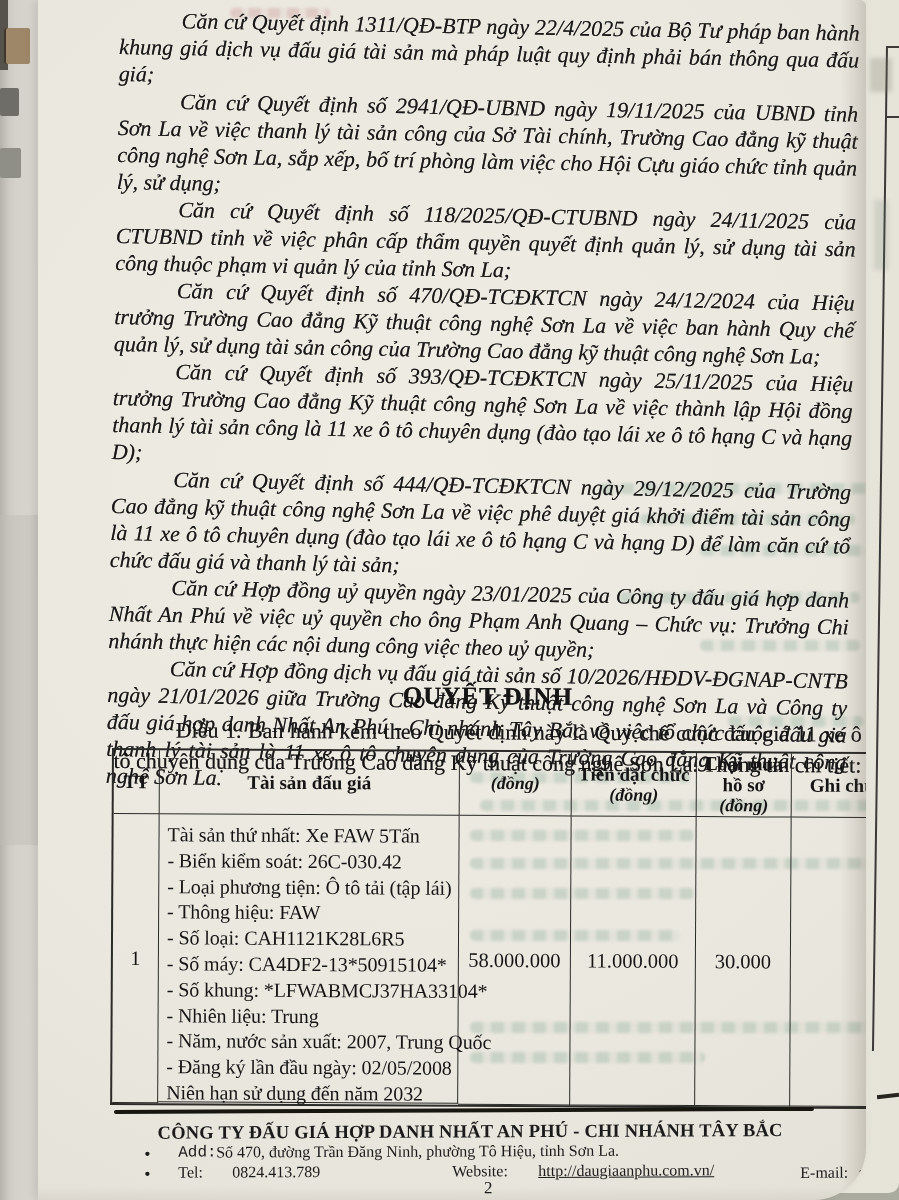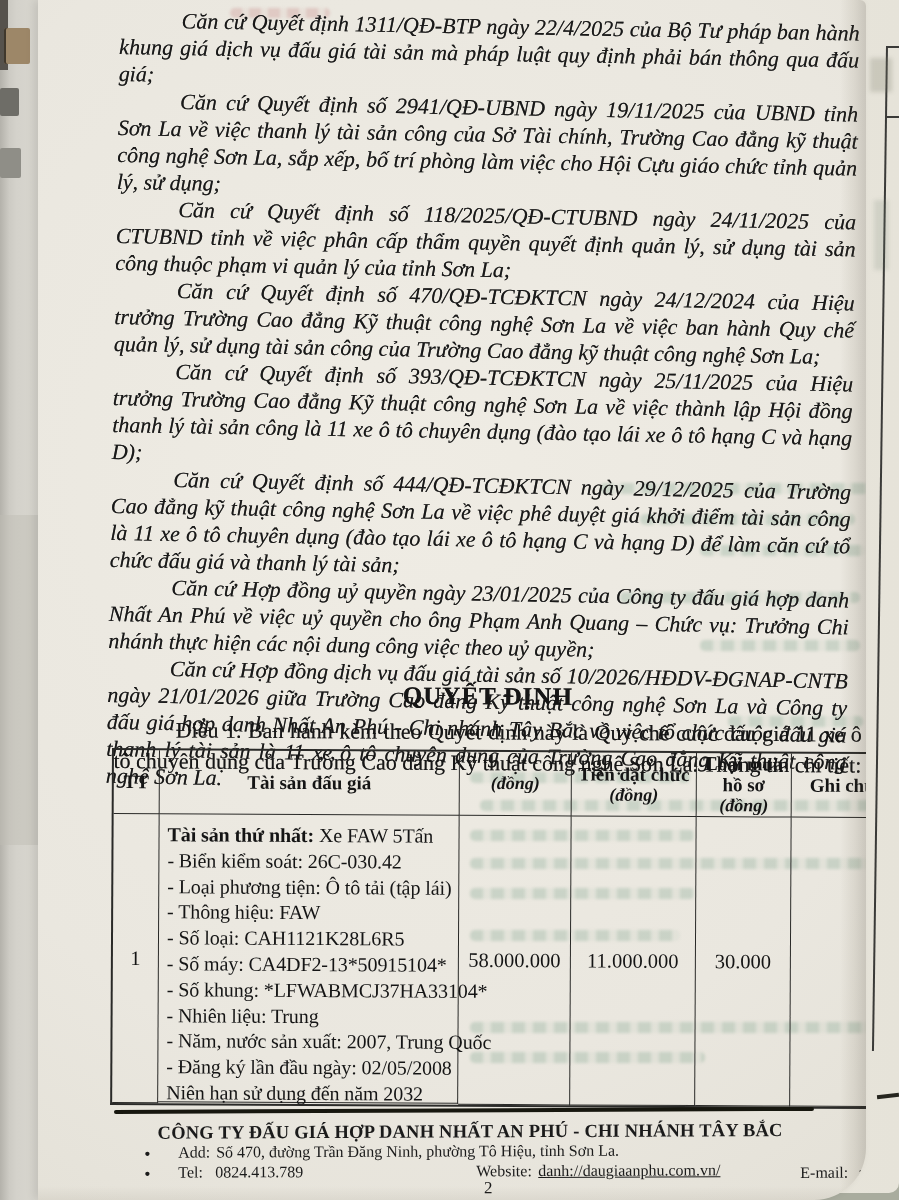--- a/index.html
+++ b/index.html
@@ -63,21 +63,21 @@
     border-top:2px solid #2a2a28;border-left:2px solid #2a2a28;border-bottom:2px solid #2a2a28;
     transform:rotate(0.3deg);transform-origin:top left;color:#151515;}
   .tbl .cell{border-right:1.6px solid #2a2a28;border-bottom:1.6px solid #2a2a28;
     display:flex;flex-direction:column;justify-content:center;align-items:center;text-align:center;}
   .tbl .hcell{height:64px;font-weight:bold;font-size:19px;line-height:21px;padding:2px;box-sizing:border-box;}
   .tbl .hcell .unit{font-style:italic;font-size:18px;font-weight:bold;}
   .tbl .bcell{height:288px;font-size:20px;}
   .asset-cell{align-items:flex-start !important;justify-content:flex-start !important;text-align:left !important;
     padding:8px 4px 0 8px;box-sizing:border-box;font-size:18.5px;line-height:25.8px;letter-spacing:-.1px;}
   .asset-line{white-space:nowrap;}
-  .asset-line b{font-weight:bold;}
+  .asset-line b{font-weight:normal;}
   .num{font-size:20.5px;}
   
   .footer{position:absolute;left:0;top:0;width:828px;transform:rotate(-0.25deg);transform-origin:60px 1115px;color:#1b1b1b;}
   .f-rule{position:absolute;left:76px;top:1110px;width:700px;height:4px;background:#17170f;border-radius:2px;}
   .f-company{position:absolute;left:82px;top:1123px;width:700px;text-align:center;
     font-weight:bold;font-size:18.5px;letter-spacing:.2px;}
   .f-row{position:absolute;left:102px;width:710px;font-size:16px;}
   .f-row .bullet-item::before{content:"•";font-size:18px;margin-right:0;}
   .f-add{top:1144px;}
   .f-tel{top:1164px;}
@@ -190,29 +190,29 @@
     <div class="cell bcell">
         <span class="num"></span>
       </div>
   </div>
 
   <div class="footer">
     <div class="f-rule"></div>
     <div class="f-company">CÔNG TY ĐẤU GIÁ HỢP DANH NHẤT AN PHÚ - CHI NHÁNH TÂY BẮC</div>
     <div class="f-row f-add">
       <span class="abs bullet-item" style="left:4px;top:0;"></span>
-      <span class="abs" style="left:38px;top:0;">Add:</span>
+      <span class="abs" style="left:38px;top:0;font-family:Liberation Mono, monospace;">Add:</span>
       <span class="abs" style="left:76px;top:0;">Số 470, đường Trần Đăng Ninh, phường Tô Hiệu, tỉnh Sơn La.</span>
     </div>
     <div class="f-row f-tel">
       <span class="abs bullet-item" style="left:4px;top:0;"></span>
       <span class="abs" style="left:38px;top:0;">Tel:</span>
-      <span class="abs" style="left:75px;top:0;">0824.413.789</span>
-      <span class="abs" style="left:336px;top:0;">Website:</span>
-      <span class="abs lnk" style="left:398px;top:0;">danh://daugiaanphu.com.vn/</span>
+      <span class="abs" style="left:92px;top:0;">0824.413.789</span>
+      <span class="abs" style="left:312px;top:0;">Website:</span>
+      <span class="abs lnk" style="left:398px;top:0;">http://daugiaanphu.com.vn/</span>
       <span class="abs" style="left:660px;top:3px;">E-mail:</span>
       <span class="abs lnk" style="left:718px;top:3px;">anphu.cntaybac@gmail.com</span>
     </div>
     <div class="f-page">2</div>
   </div>
 
   <div class="crease-right"></div>
   <div class="crease-bottom"></div>
 </div>
 

